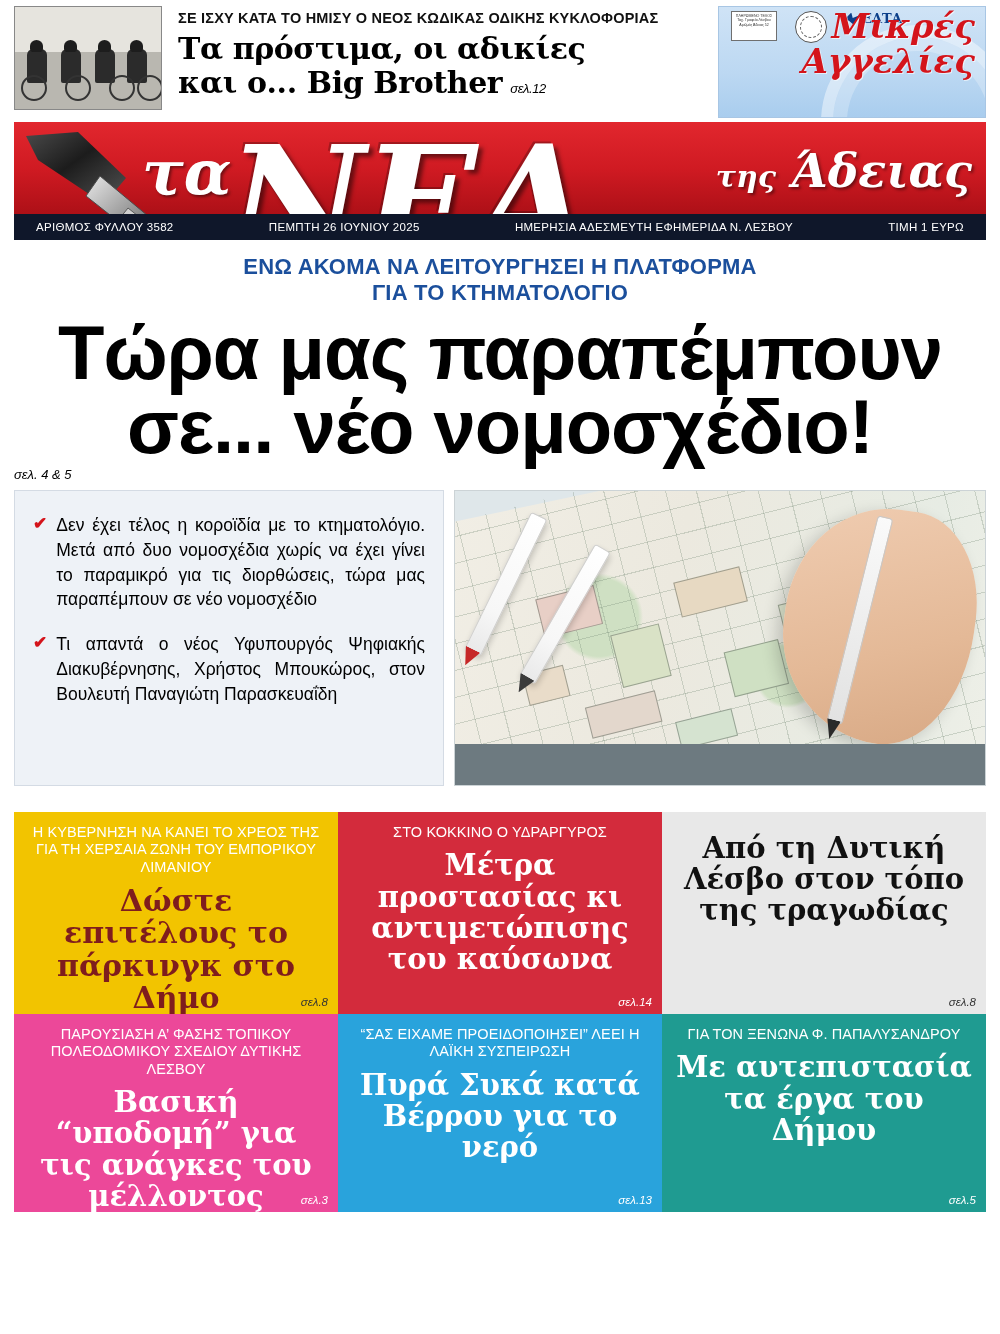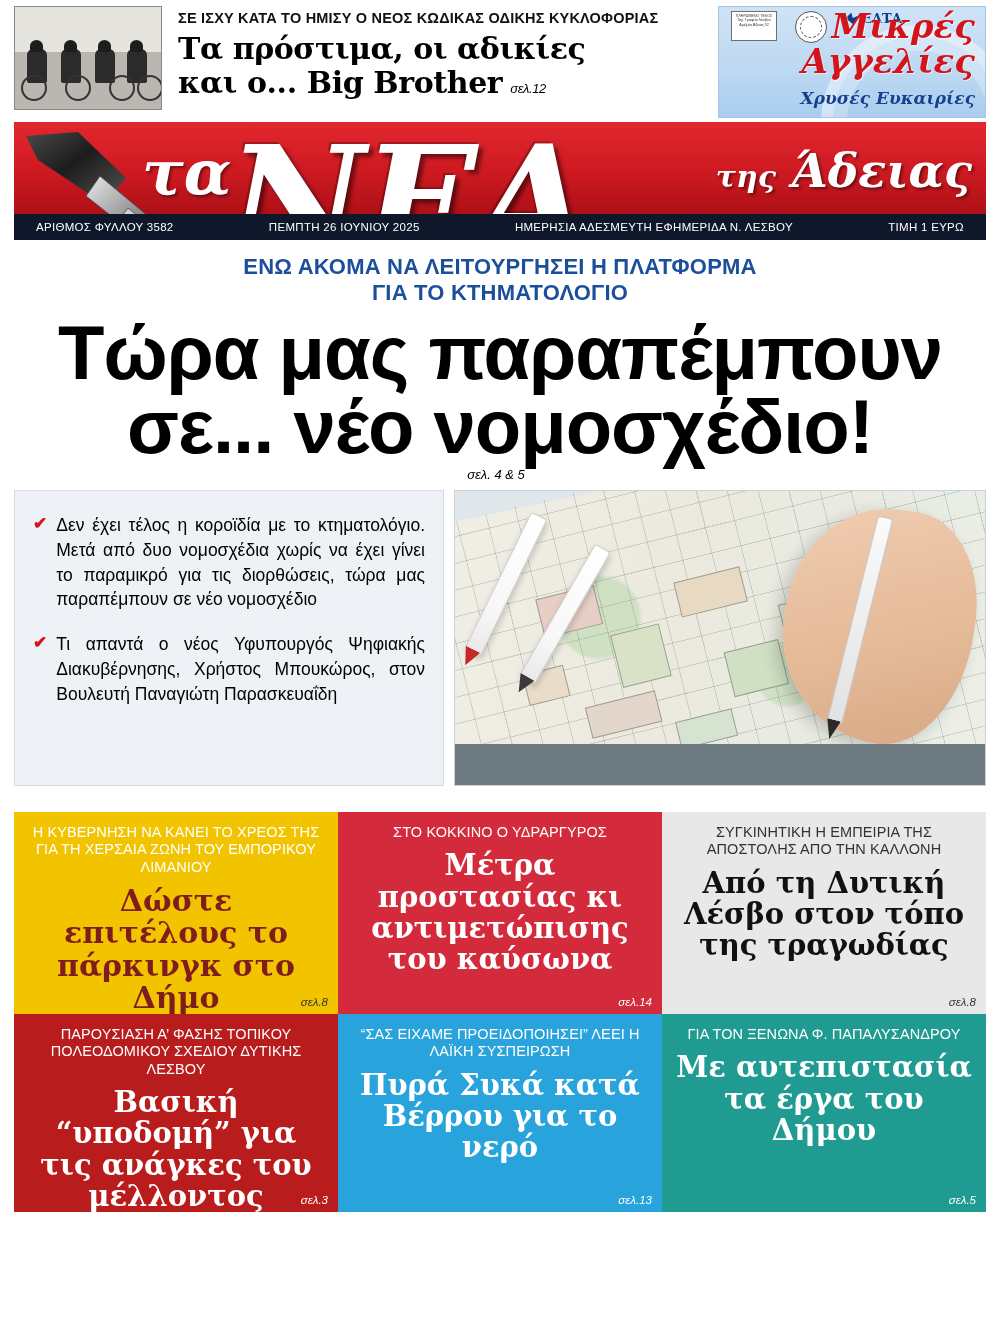--- a/index.html
+++ b/index.html
@@ -238,21 +238,21 @@
     text-align: center;
     font-family: "Liberation Sans", sans-serif;
     font-weight: 700;
     font-size: 76px;
     line-height: .98;
     letter-spacing: -1px;
     margin-top: 10px;
     color: #000;
   }
   .lead-pageref {
-    text-align: center;
+    text-align: left;
     font-size: 13px;
     font-style: italic;
     padding-right: 8px;
     margin-top: 2px;
   }
 
   
   .midrow {
     display: flex;
     gap: 10px;
@@ -379,21 +379,21 @@
   }
   .c-yellow { background: #f2c400; color: #111; }
   .c-yellow .kick { color: #fff; }
   .c-yellow .head { color: #7f1d1d; font-size: 30px; }
   .c-red { background: #d32b3c; color: #fff; }
   .c-red .kick { color: #fff; }
   .c-red .head { color: #fff; font-size: 29px; }
   .c-gray { background: #e8e8e8; color: #111; }
   .c-gray .kick { color: #333; }
   .c-gray .head { color: #111; font-size: 29px; }
-  .c-blue { background: #b91c1c; color: #fff; }
+  .c-blue { background: #ec4899; color: #fff; }
   .c-blue .kick { color: #fff; }
   .c-blue .head { color: #fff; font-size: 29px; }
   .c-lightblue { background: #29a3dc; color: #fff; }
   .c-lightblue .kick { color: #fff; }
   .c-lightblue .head { color: #fff; font-size: 29px; }
   .c-teal { background: #1f9b91; color: #fff; }
   .c-teal .kick { color: #fff; }
   .c-teal .head { color: #fff; font-size: 29px; }
   .c-yellow .ref { color: #333; }
   .c-gray .ref { color: #333; }
@@ -435,21 +435,20 @@
         <div class="stamp-circle"></div>
         <div class="elta">
           <span class="bird"></span>
           <span>ΕΛΤΑ</span>
         </div>
       </div>
       <div class="ads-title">
         <div>Μικρές</div>
         <div>Αγγελίες</div>
       </div>
-      <div class="ads-sub">Χρυσές Ευκαιρίες</div>
     </div>
   </div>
 
   <div class="masthead">
     <svg class="pen" viewBox="0 0 300 112">
       <defs>
         <linearGradient id="pg" x1="0" y1="0" x2="1" y2="1">
           <stop offset="0%" stop-color="#4a4a4a"></stop>
           <stop offset="45%" stop-color="#1c1c1c"></stop>
           <stop offset="100%" stop-color="#555"></stop>
@@ -538,21 +537,20 @@
       <div class="ref">σελ.8</div>
     </div>
 
     <div class="cell c-red">
       <div class="kick">ΣΤΟ ΚΟΚΚΙΝΟ Ο ΥΔΡΑΡΓΥΡΟΣ</div>
       <div class="head">Μέτρα προστασίας κι αντιμετώπισης του καύσωνα</div>
       <div class="ref">σελ.14</div>
     </div>
 
     <div class="cell c-gray">
-      <div class="kick">ΣΥΓΚΙΝΗΤΙΚΗ Η ΕΜΠΕΙΡΙΑ ΤΗΣ ΑΠΟΣΤΟΛΗΣ ΑΠΟ ΤΗΝ ΚΑΛΛΟΝΗ</div>
       <div class="head">Από τη Δυτική Λέσβο στον τόπο της τραγωδίας</div>
       <div class="ref">σελ.8</div>
     </div>
 
     <div class="cell c-blue">
       <div class="kick">ΠΑΡΟΥΣΙΑΣΗ Α’ ΦΑΣΗΣ ΤΟΠΙΚΟΥ ΠΟΛΕΟΔΟΜΙΚΟΥ ΣΧΕΔΙΟΥ ΔΥΤΙΚΗΣ  ΛΕΣΒΟΥ</div>
       <div class="head">Βασική “υποδομή” για τις ανάγκες του μέλλοντος</div>
       <div class="ref">σελ.3</div>
     </div>
 

